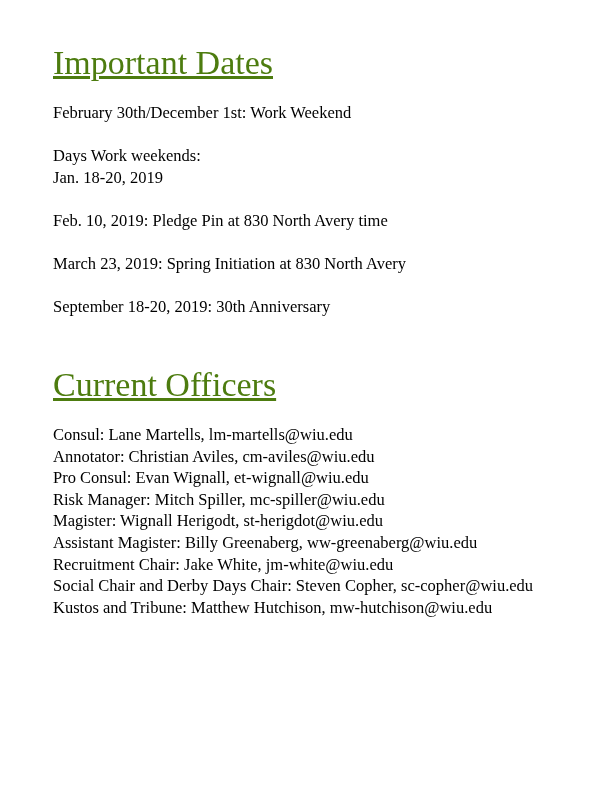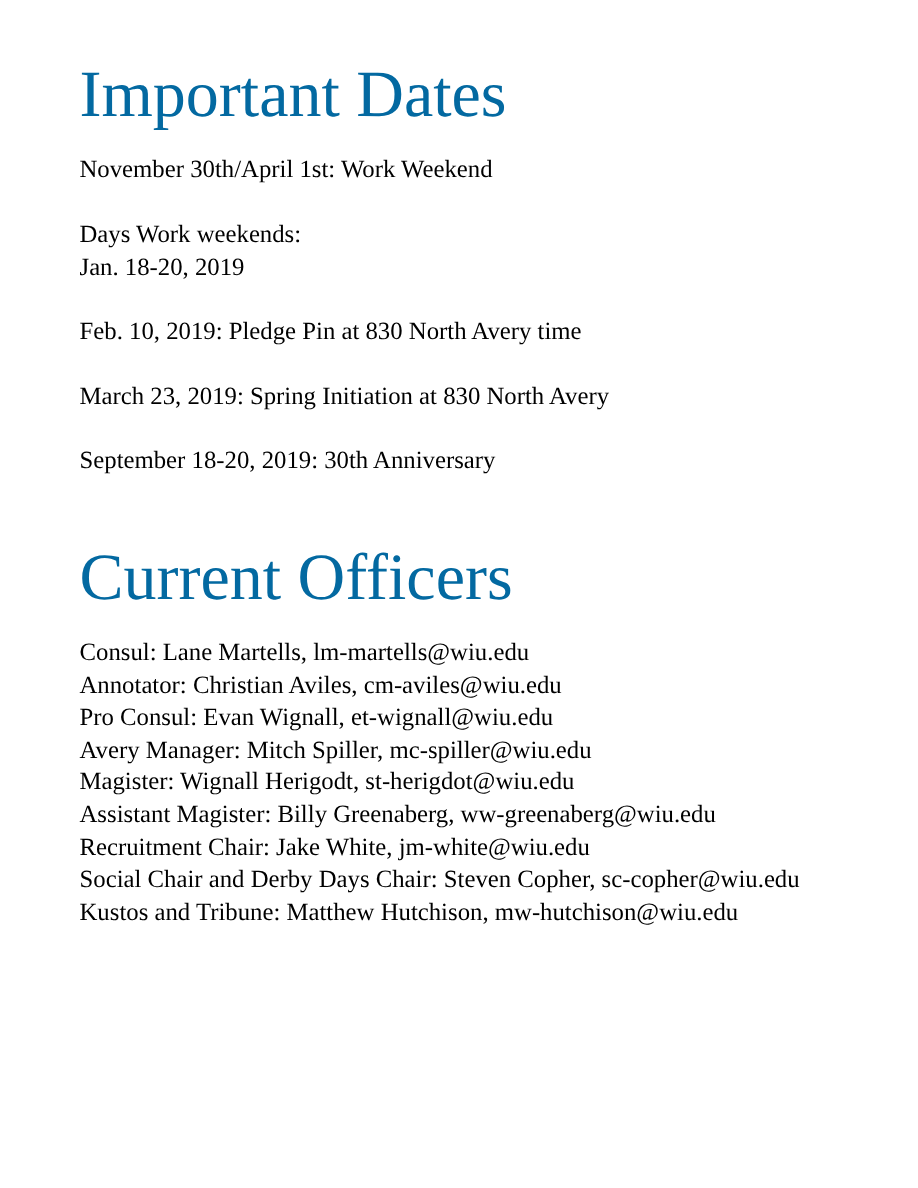--- a/index.html
+++ b/index.html
@@ -26,26 +26,27 @@
   .content {
     position: absolute;
     left: 53px;
     top: 44px;
     right: 20px;
   }
 
   h1.section-heading {
     font-family: "Liberation Serif", "DejaVu Serif", serif;
     font-weight: normal;
-    font-size: 44px;
+    font-size: 34px;
     line-height: 38px;
-    color: #0369a1;
+    color: #4d7c0f;
     margin: 0;
     padding: 0;
     letter-spacing: 0px;
+    text-decoration: underline;
   }
 
   .line {
     font-size: 16.5px;
     line-height: 21.6px;
     white-space: pre;
     color: #000000;
   }
 
   
@@ -57,21 +58,21 @@
 </head>
 <body>
 
 <div class="page">
   <div class="content">
 
     <h1 class="section-heading">Important Dates</h1>
 
     <div class="gap-after-h1"></div>
 
-    <div class="line">November 30th/April 1st: Work Weekend</div>
+    <div class="line">February 30th/December 1st: Work Weekend</div>
 
     <div class="blank-line"></div>
 
     <div class="line">Days Work weekends:</div>
     <div class="line">Jan. 18-20, 2019</div>
 
     <div class="blank-line"></div>
 
     <div class="line">Feb. 10, 2019: Pledge Pin at 830 North Avery time</div>
 
@@ -85,21 +86,21 @@
 
     <div class="gap-before-h2"></div>
 
     <h1 class="section-heading">Current Officers</h1>
 
     <div class="gap-after-h2"></div>
 
     <div class="line">Consul: Lane Martells, lm-martells@wiu.edu</div>
     <div class="line">Annotator: Christian Aviles, cm-aviles@wiu.edu</div>
     <div class="line">Pro Consul: Evan Wignall, et-wignall@wiu.edu</div>
-    <div class="line">Avery Manager: Mitch Spiller, mc-spiller@wiu.edu</div>
+    <div class="line">Risk Manager: Mitch Spiller, mc-spiller@wiu.edu</div>
     <div class="line">Magister: Wignall Herigodt, st-herigdot@wiu.edu</div>
     <div class="line">Assistant Magister: Billy Greenaberg, ww-greenaberg@wiu.edu</div>
     <div class="line">Recruitment Chair: Jake White, jm-white@wiu.edu</div>
     <div class="line">Social Chair and Derby Days Chair: Steven Copher, sc-copher@wiu.edu</div>
     <div class="line">Kustos and Tribune: Matthew Hutchison, mw-hutchison@wiu.edu</div>
 
   </div>
 </div>
 
 </body></html>

